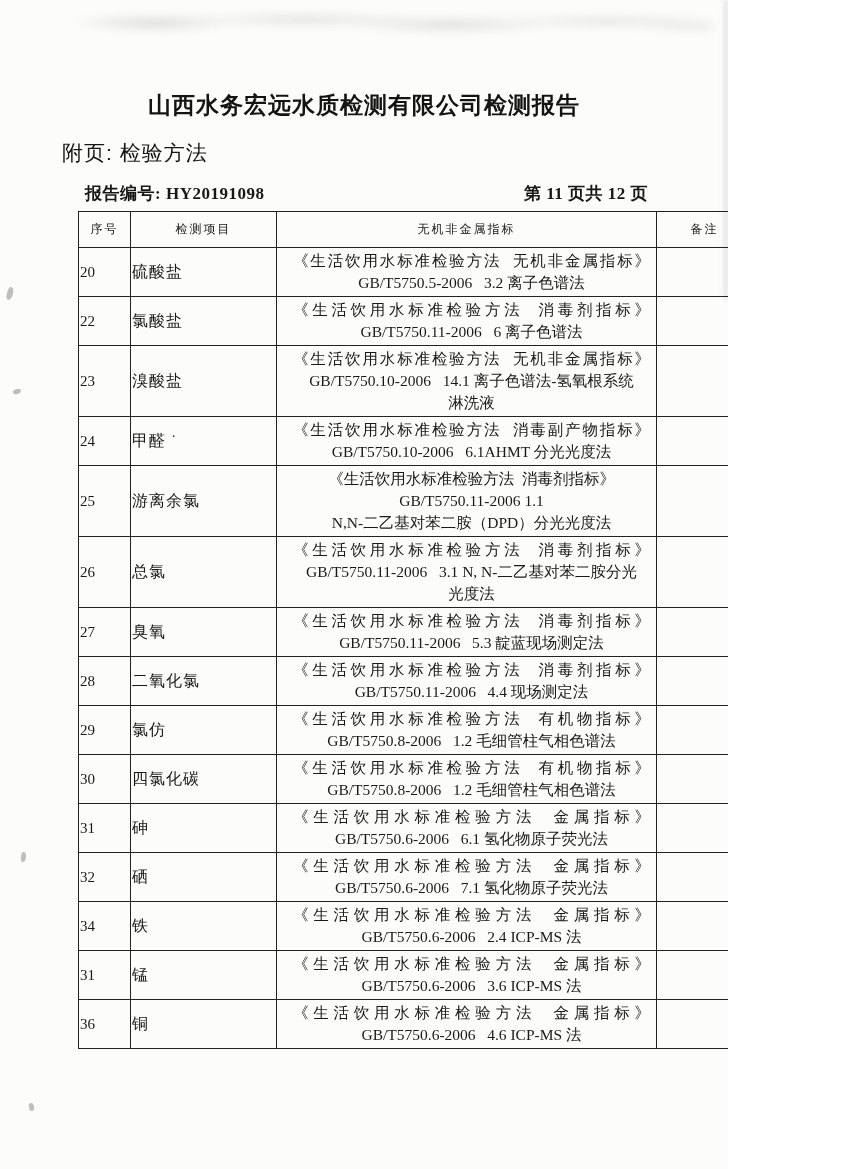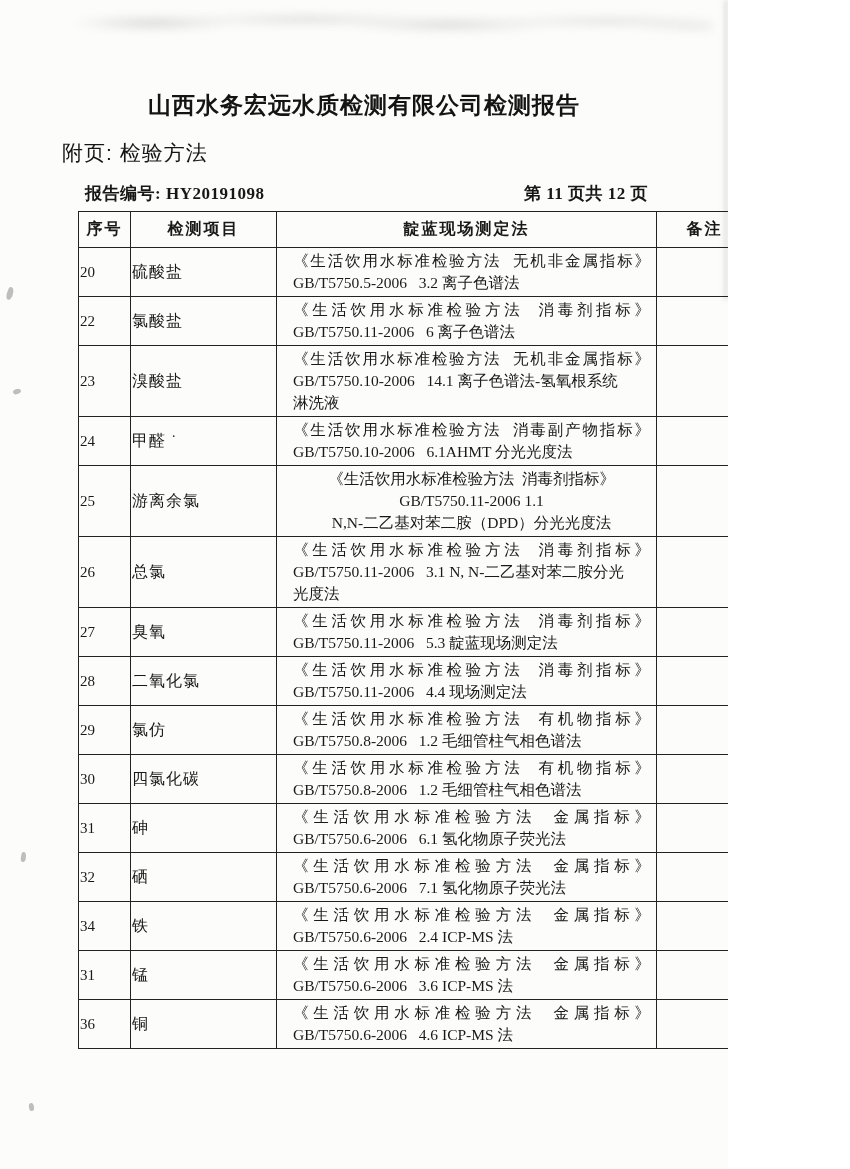--- a/index.html
+++ b/index.html
@@ -82,43 +82,42 @@
     width: 674px;
     background: transparent;
   }
   table.methods th, table.methods td {
     border: 1.6px solid #222222;
     font-weight: 400;
     color: #191919;
   }
   table.methods th {
     height: 33px;
-    font-size: 16px;
+    font-size: 12px;
     letter-spacing: 2px;
     text-align: center;
     vertical-align: middle;
-    font-weight: bold;
   }
   td.c-no, td.c-item {
     text-align: left;
     vertical-align: middle;
     font-size: 16px;
     letter-spacing: 1px;
   }
   td.c-no { font-size: 15px; letter-spacing: 0; }
   td.c-std {
     padding: 2px 6px 2px 16px;
     vertical-align: middle;
   }
   td.c-remark { }
   .std-line {
     font-size: 15.5px;
     line-height: 22px;
     white-space: pre-wrap;
-    text-align: left;
+    text-align: center;
   }
   .std-line.spread {
     text-align: justify;
     text-align-last: justify;
   }
   .std-line.center {
     text-align: center;
     text-align-last: center;
   }
   tr.h2 td { height: 44px; }
@@ -150,21 +149,21 @@
       <colgroup>
         <col style="width:52px">
         <col style="width:146px">
         <col style="width:380px">
         <col style="width:96px">
       </colgroup>
       <thead>
         <tr>
           <th>序号</th>
           <th>检测项目</th>
-          <th>靛蓝现场测定法</th>
+          <th>无机非金属指标</th>
           <th>备注</th>
         </tr>
       </thead>
       <tbody>
           <tr class="h2">
     <td class="c-no">20</td>
     <td class="c-item">硫酸盐</td>
     <td class="c-std">
               <div class="std-line spread">《生活饮用水标准检验方法  无机非金属指标》</div>
               <div class="std-line">GB/T5750.5-2006   3.2 离子色谱法</div>

